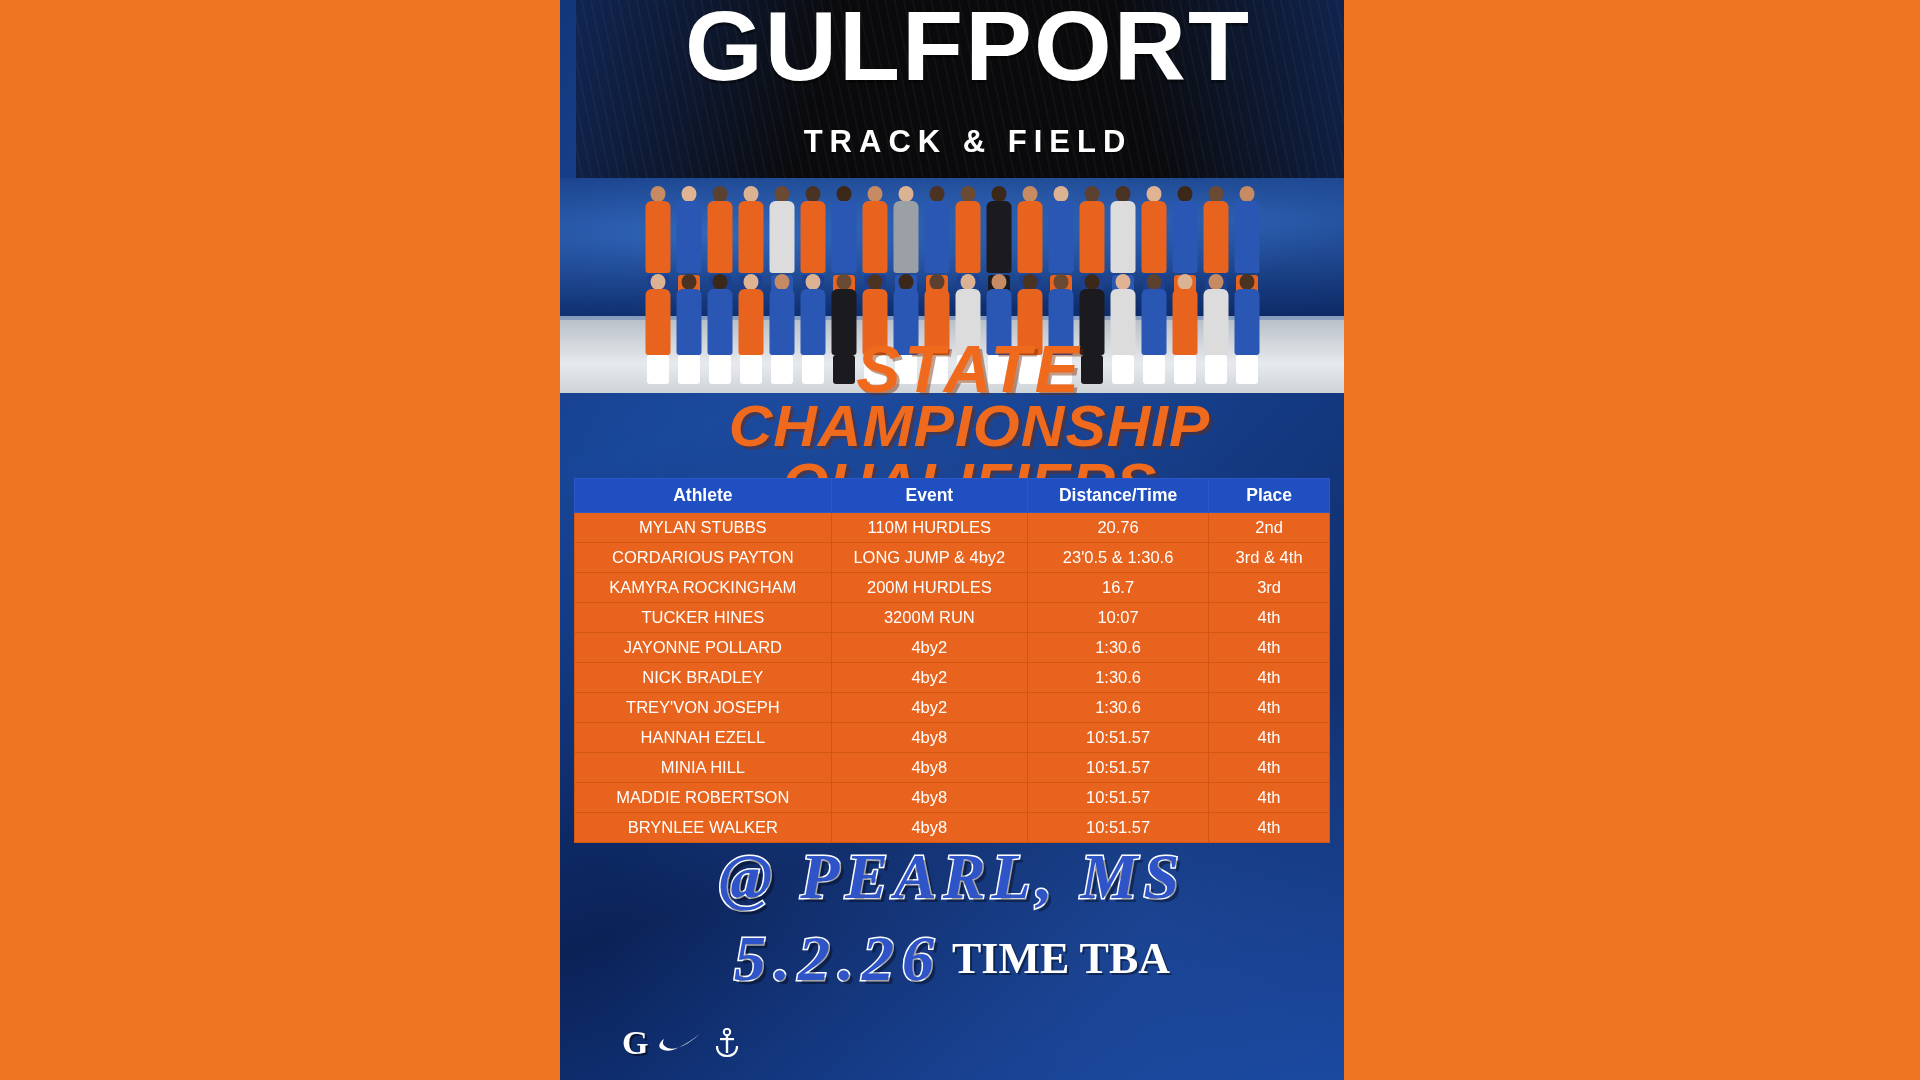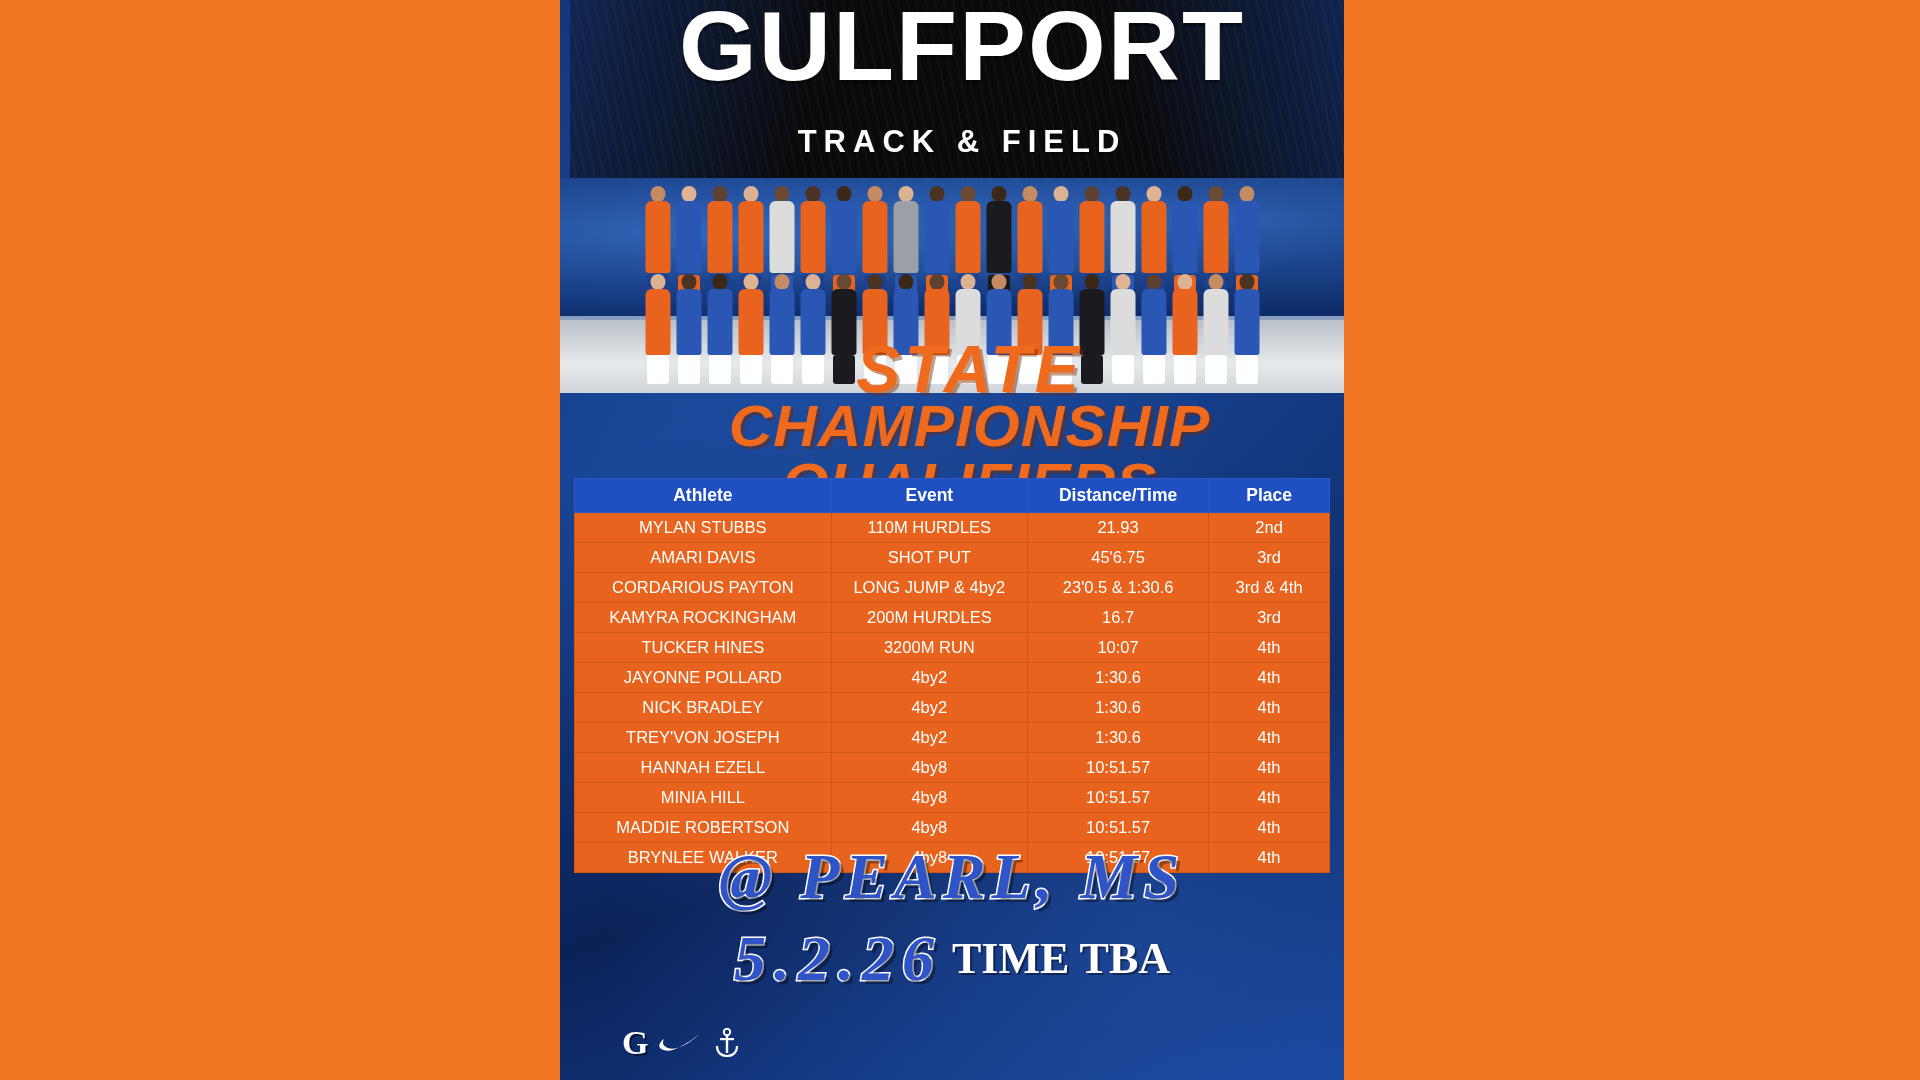--- a/index.html
+++ b/index.html
@@ -30,21 +30,21 @@
     content: "";
     position: absolute; inset: 0;
     background:
       radial-gradient(ellipse at 30% 15%, rgba(40,90,180,.55) 0%, rgba(10,30,80,0) 60%),
       radial-gradient(ellipse at 75% 85%, rgba(40,90,180,.45) 0%, rgba(10,30,80,0) 65%),
       linear-gradient(160deg, #0c2a66 0%, #14408f 35%, #0b2257 70%, #16439a 100%);
   }
 
   
   .header-band {
-    position: absolute; left: 10px; top: 0;
+    position: absolute; left: 16px; top: 0;
     width: 784px; height: 195px;
     background:
       linear-gradient(105deg, rgba(22,60,140,.55) 0%, rgba(0,0,0,0) 32%),
       linear-gradient(255deg, rgba(22,60,140,.55) 0%, rgba(0,0,0,0) 30%),
       #0a0a0c;
     overflow: hidden;
   }
   .header-band::after{
     content:"";
     position:absolute; inset:0;
@@ -465,28 +465,22 @@
             <th>Athlete</th>
             <th>Event</th>
             <th>Distance/Time</th>
             <th>Place</th>
           </tr>
         </thead>
         <tbody>
           <tr>
             <td>MYLAN STUBBS</td>
             <td>110M HURDLES</td>
-            <td>21.93</td>
+            <td>20.76</td>
             <td>2nd</td>
-          </tr>
-          <tr>
-            <td>AMARI DAVIS</td>
-            <td>SHOT PUT</td>
-            <td>45'6.75</td>
-            <td>3rd</td>
           </tr>
           <tr>
             <td>CORDARIOUS PAYTON</td>
             <td>LONG JUMP &amp; 4by2</td>
             <td>23'0.5 &amp; 1:30.6</td>
             <td>3rd &amp; 4th</td>
           </tr>
           <tr>
             <td>KAMYRA ROCKINGHAM</td>
             <td>200M HURDLES</td>

